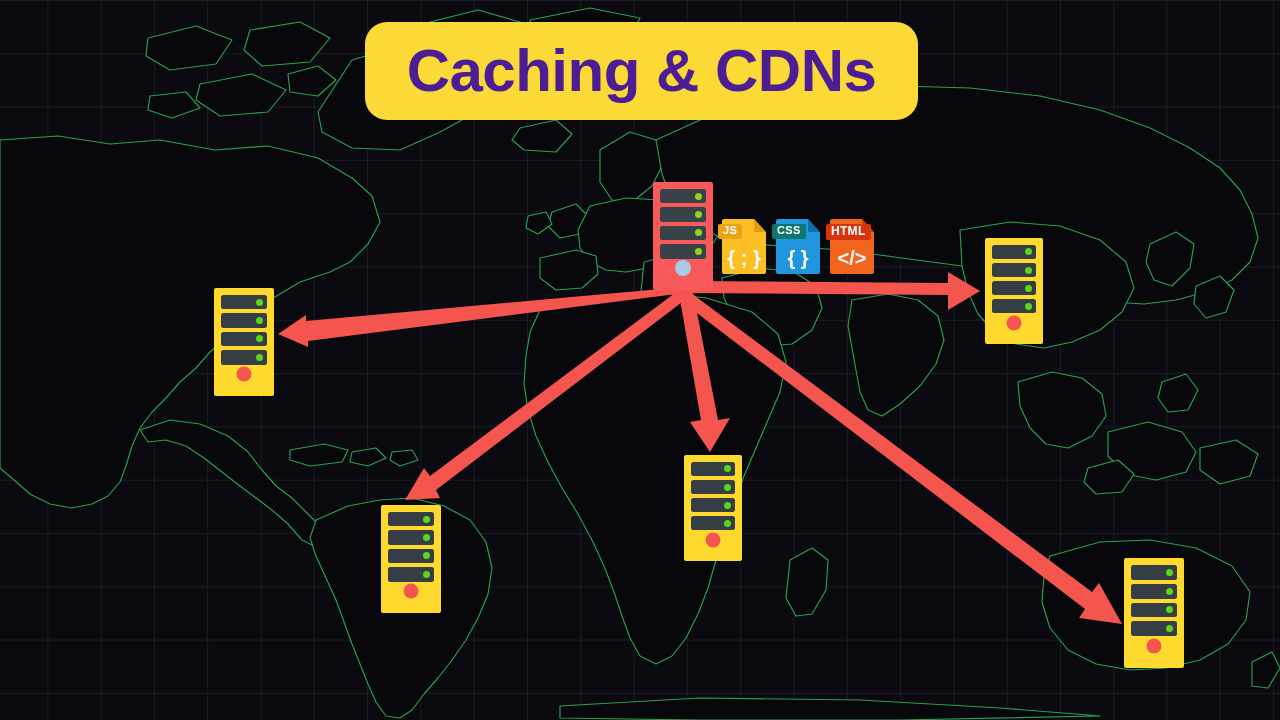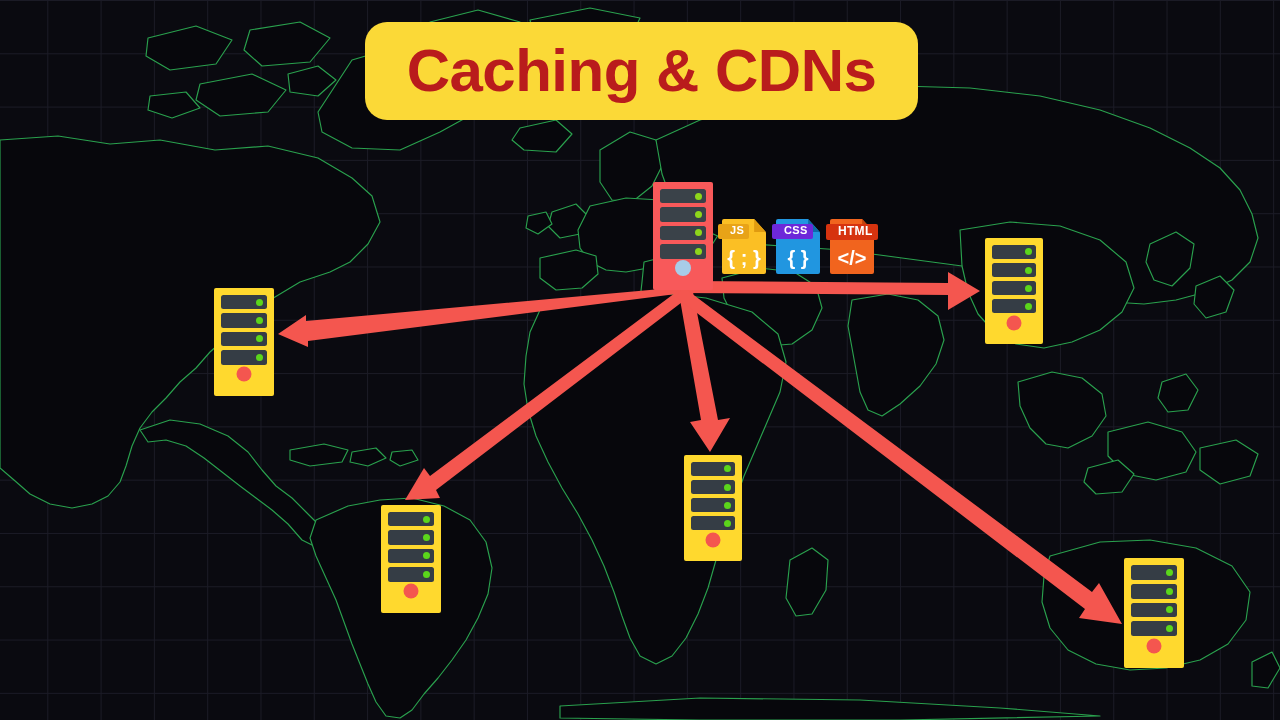--- a/index.html
+++ b/index.html
@@ -60,21 +60,21 @@
     border-radius: 22px;
     display: flex;
     align-items: center;
     justify-content: center;
   }
   #title-text {
     font-family: "Liberation Sans", sans-serif;
     font-weight: bold;
     font-size: 60px;
     letter-spacing: -0.5px;
-    color: #b91c1c;
+    color: #4c1d95;
     white-space: nowrap;
     line-height: 1;
   }
 
   
   .server {
     position: absolute;
   }
   .server-body {
     position: absolute;
@@ -144,21 +144,21 @@
     right: 0;
     top: 0;
     width: 27%;
     height: 24%;
     clip-path: polygon(0 0, 100% 100%, 0 100%);
   }
   .file-tag {
     position: absolute;
     left: -4px;
     top: 5px;
-    padding: 1px 5px 2px 12px;
+    padding: 1px 5px 2px 5px;
     border-radius: 2px;
     font-family: "Liberation Sans", sans-serif;
     font-weight: bold;
     font-size: 11px;
     line-height: 1.05;
     color: #ffffff;
     letter-spacing: 0.3px;
     white-space: nowrap;
   }
   .file-glyph {
@@ -321,21 +321,21 @@
   <div class="file-icon" style="left:722px; top:219px;">
     <div class="file-sheet" style="background:#FBBF24;"></div>
     <div class="file-fold" style="background:#E09B10;"></div>
     <div class="file-tag" style="background:#E8A317;">JS</div>
     <div class="file-glyph">{ ; }</div>
   </div>
 
   <div class="file-icon" style="left:776px; top:219px;">
     <div class="file-sheet" style="background:#2196E0;"></div>
     <div class="file-fold" style="background:#0E6CA8;"></div>
-    <div class="file-tag" style="background:#6d28d9;">CSS</div>
+    <div class="file-tag" style="background:#0f766e;">CSS</div>
     <div class="file-glyph">{ }</div>
   </div>
 
   <div class="file-icon" style="left:830px; top:219px;">
     <div class="file-sheet" style="background:#F1641E;"></div>
     <div class="file-fold" style="background:#C2420C;"></div>
     <div class="file-tag" style="background:#D6330F; font-size:12px;">HTML</div>
     <div class="file-glyph">&lt;/&gt;</div>
   </div>
 

